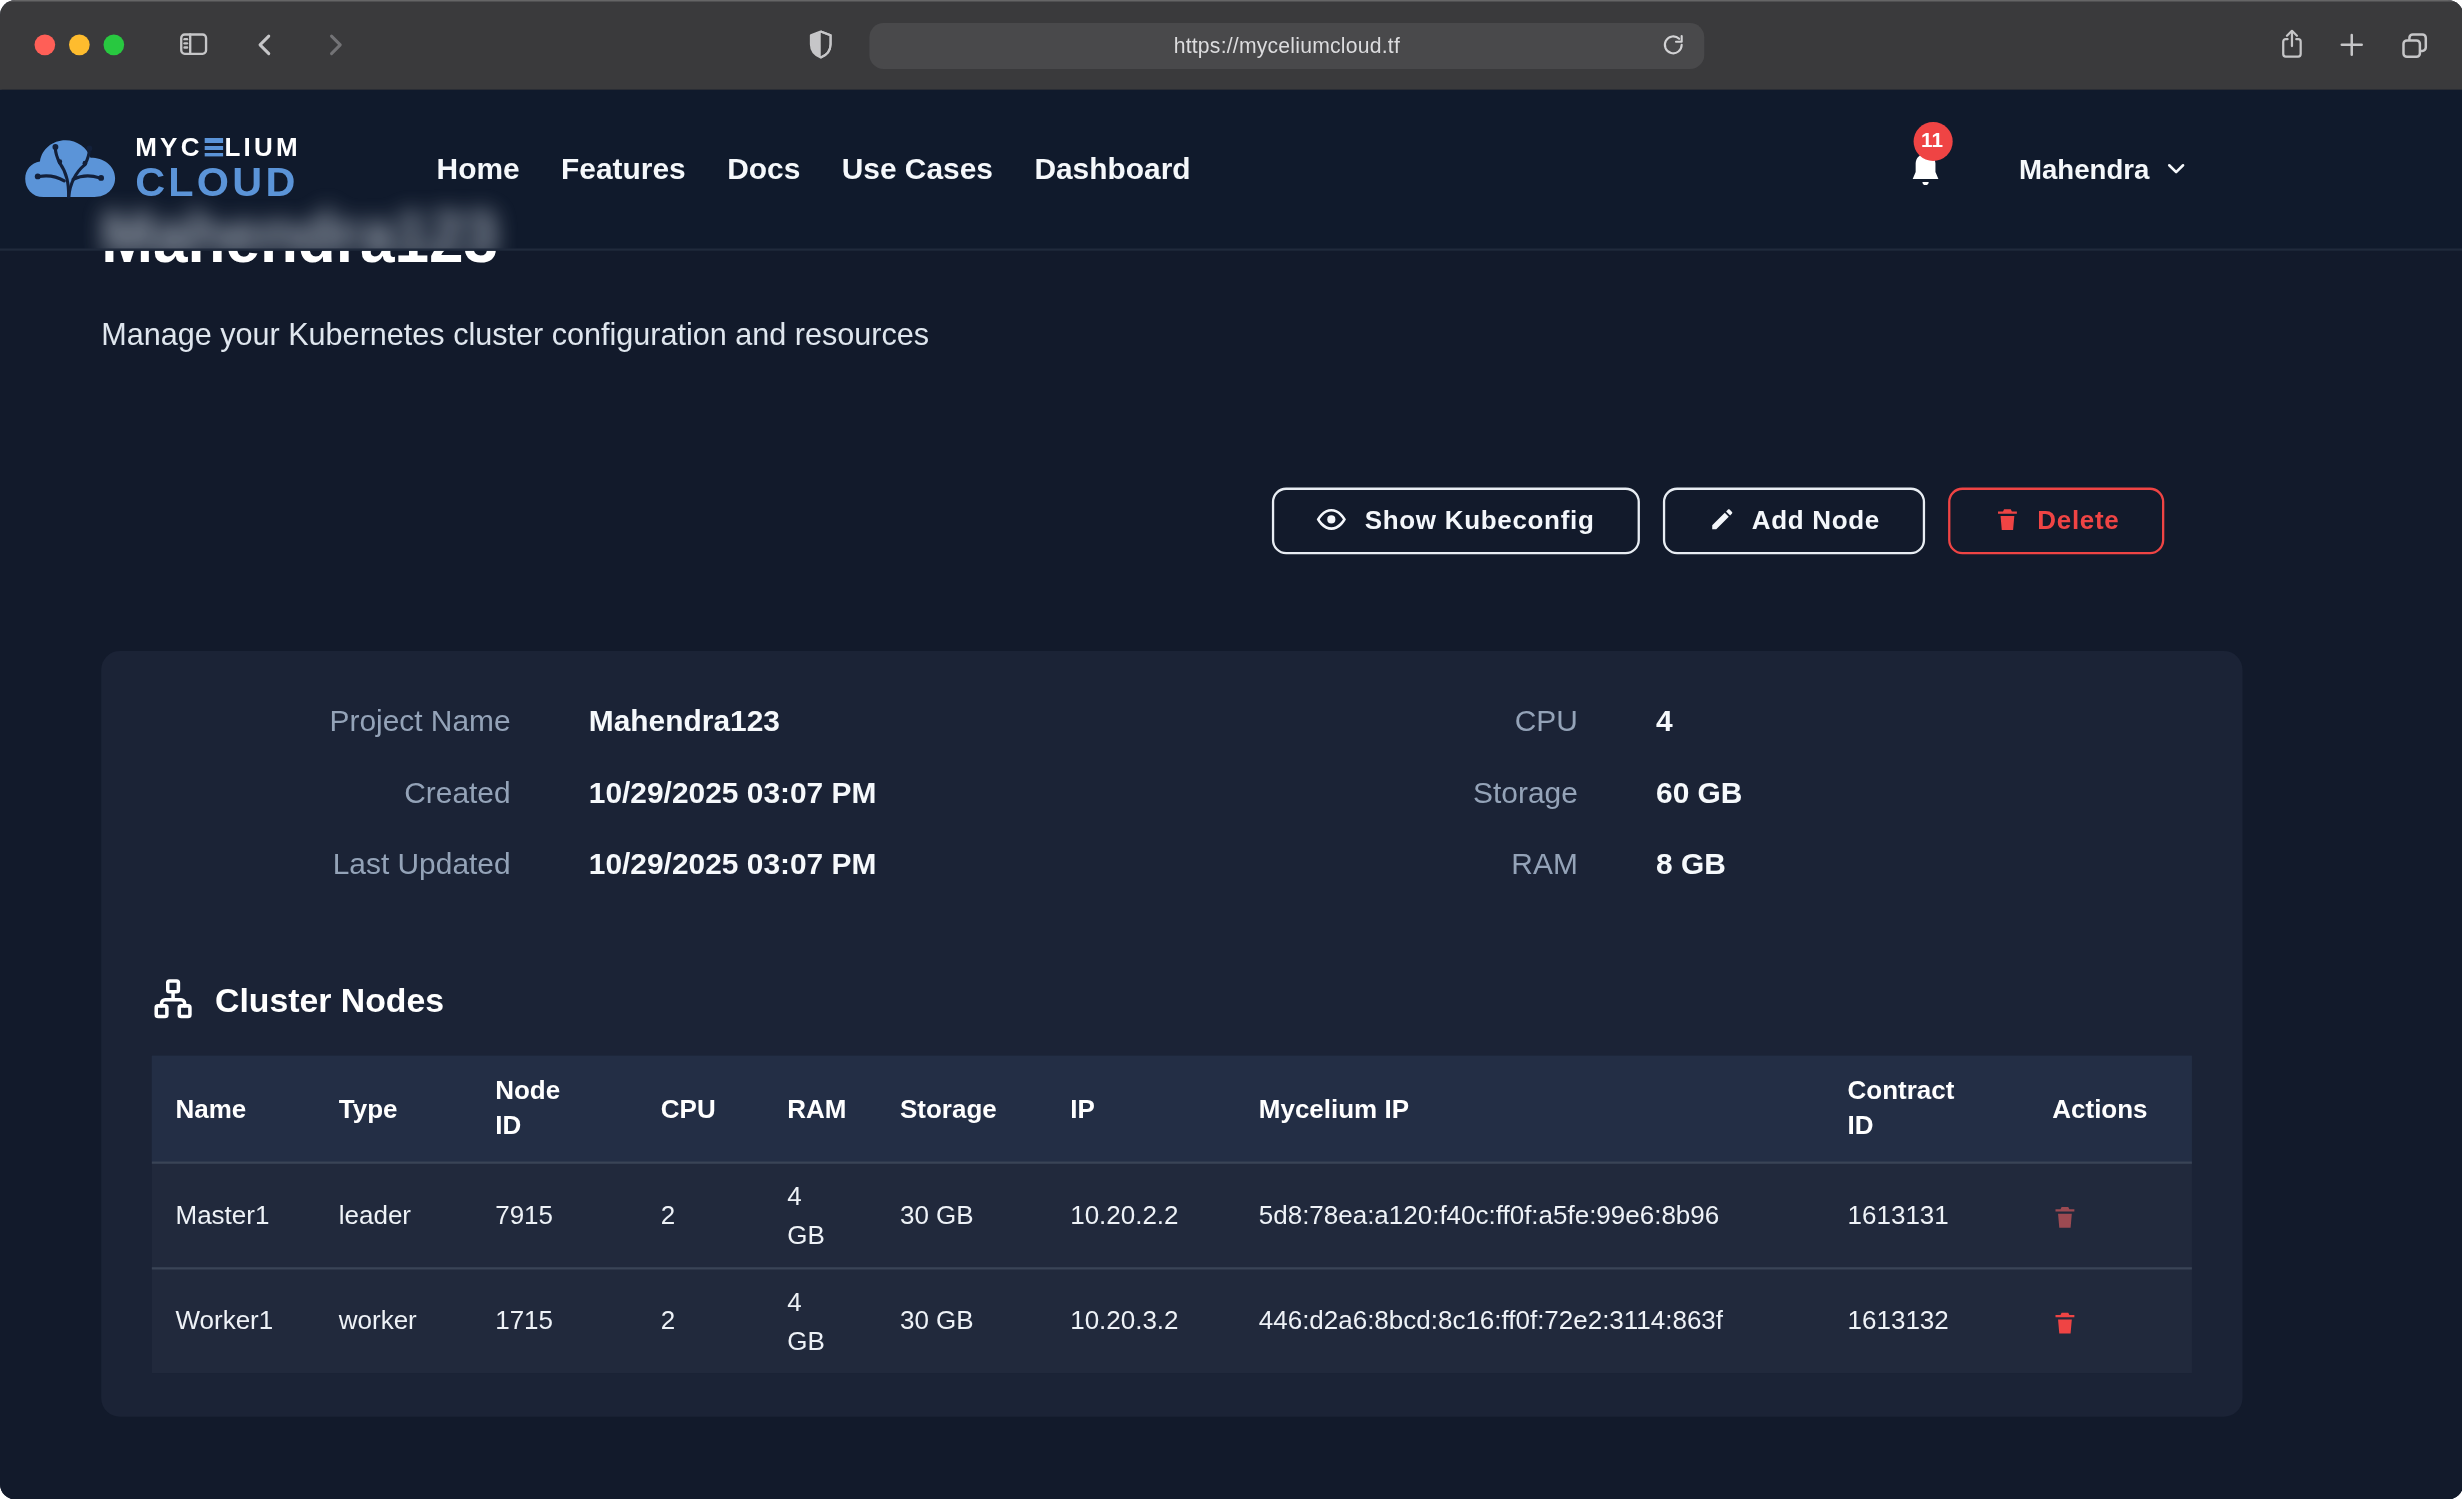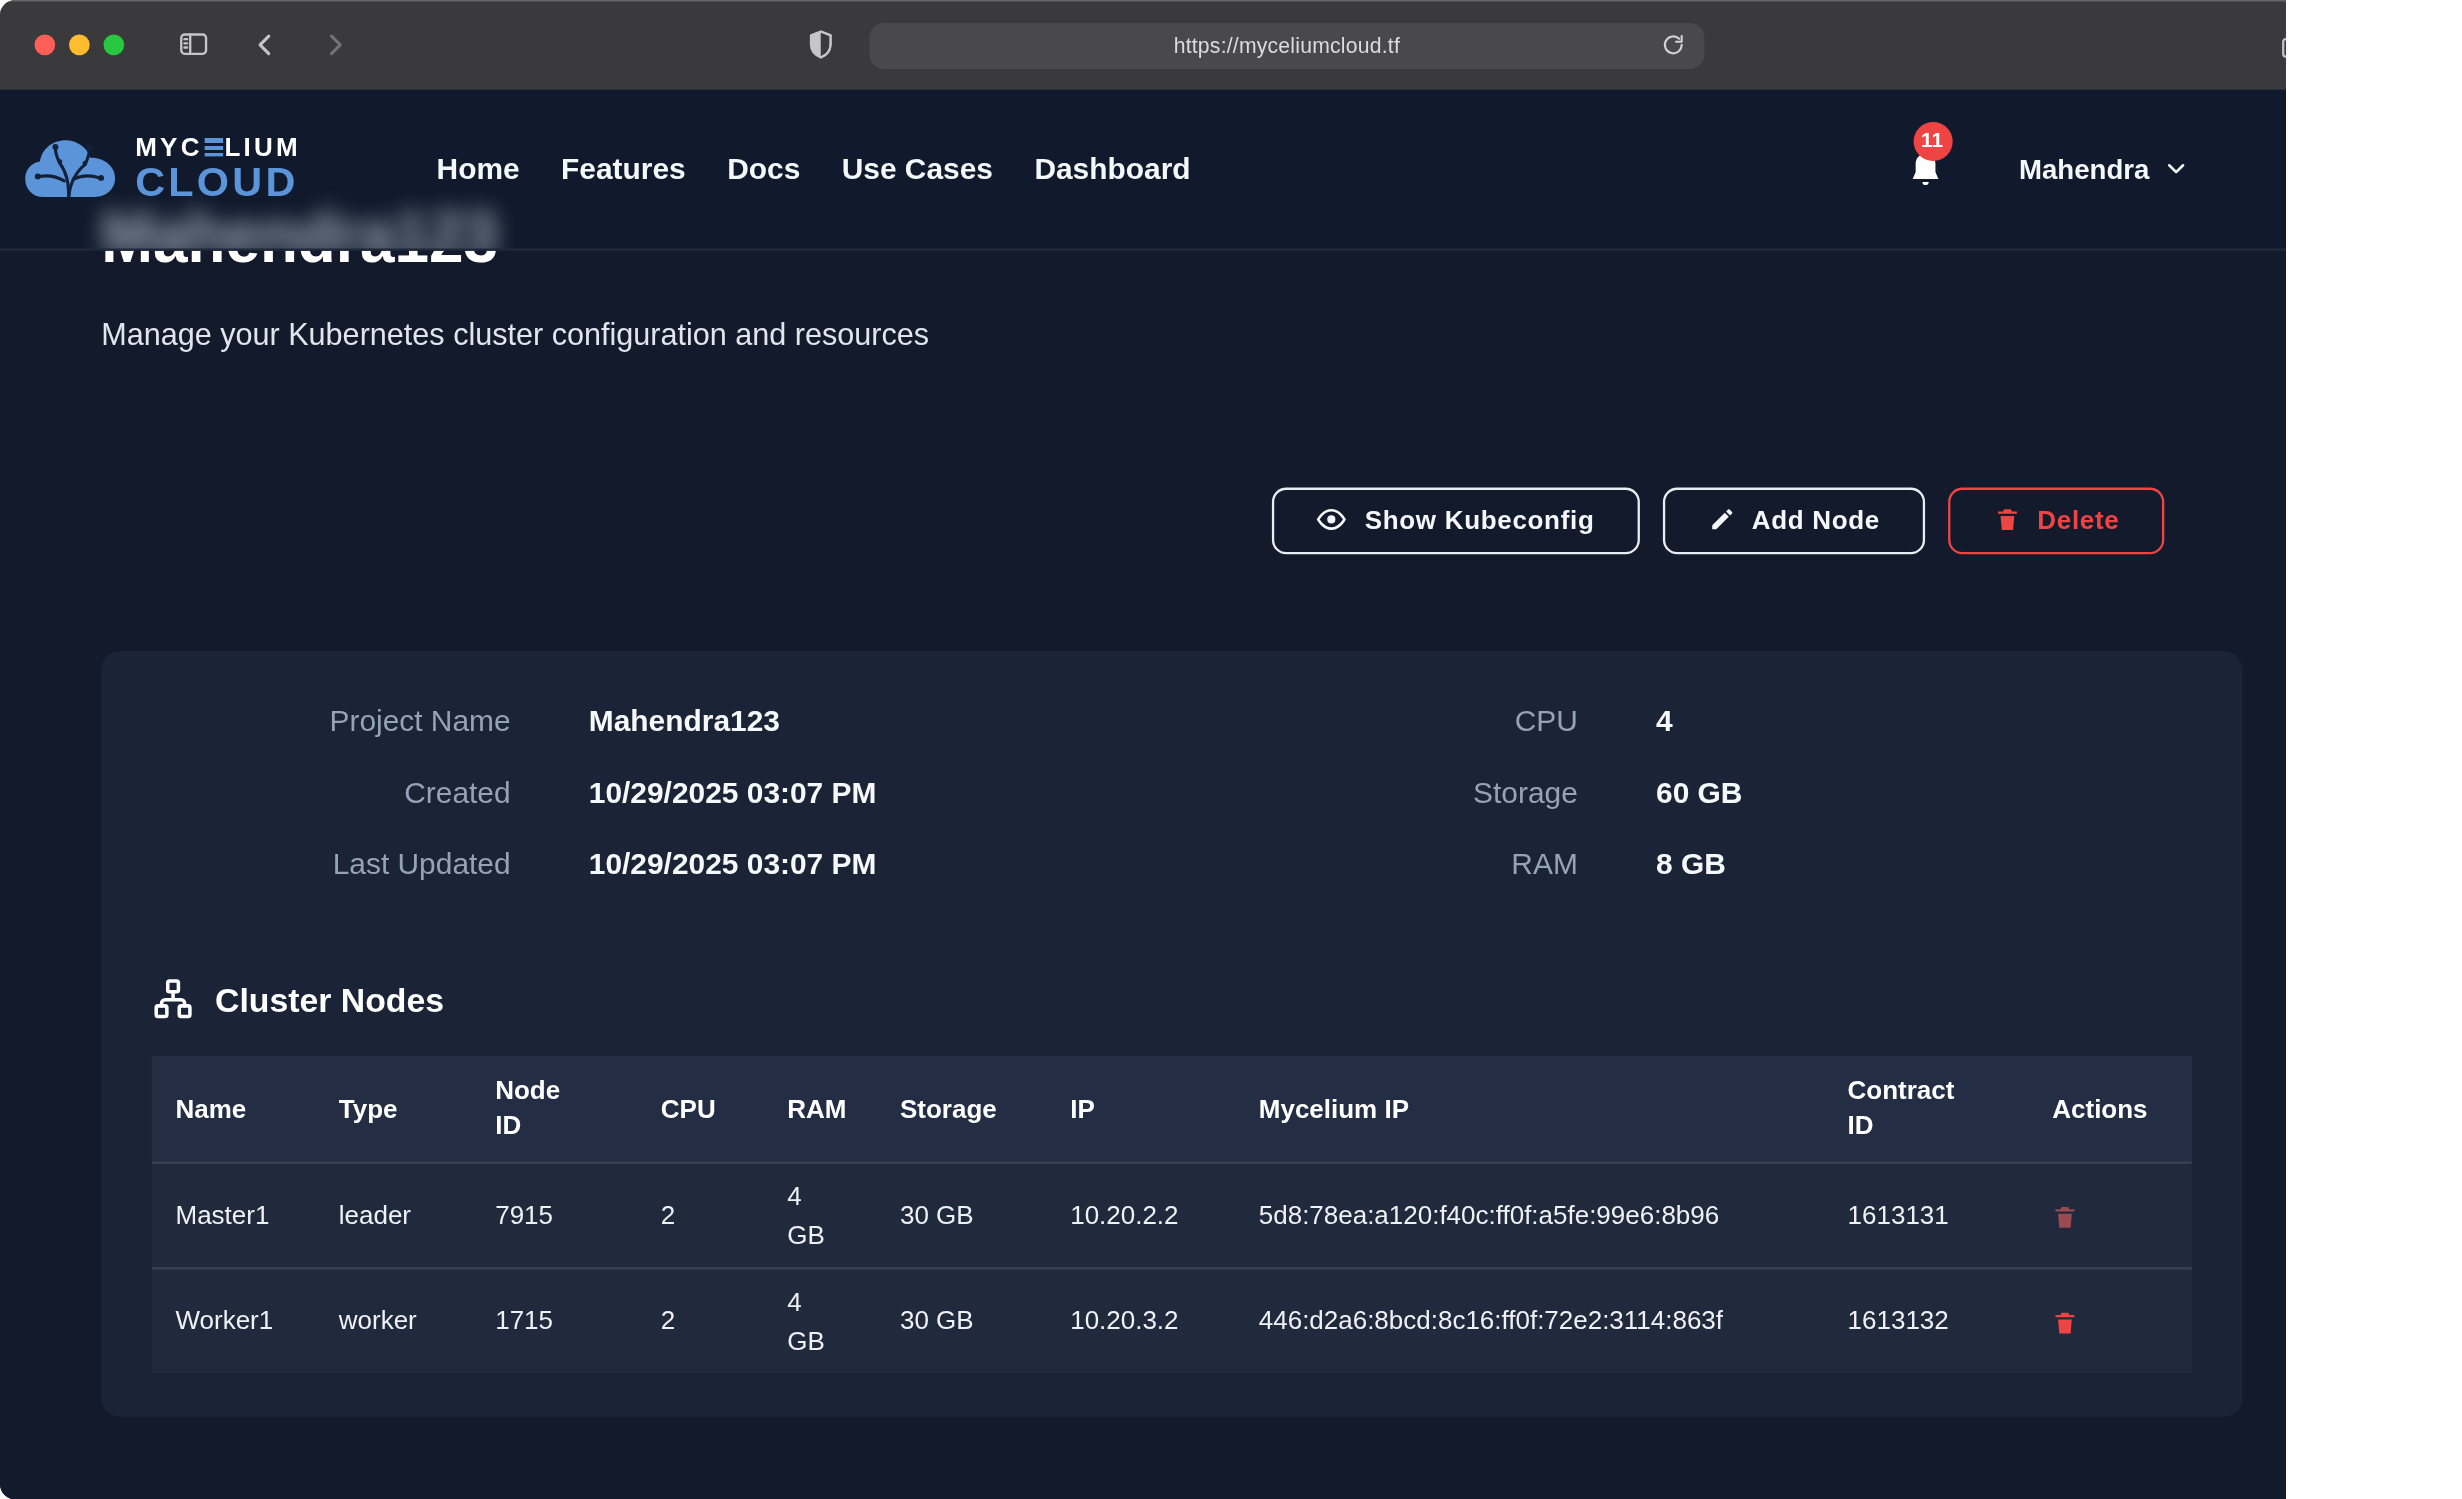--- a/index.html
+++ b/index.html
@@ -1,17 +1,17 @@
 <!DOCTYPE html>
 <html style="font-size:11px"><head>
 <meta charset="utf-8">
 <style>
   * { margin:0; padding:0; box-sizing:border-box; }
   body { background:#ffffff; font-family:"Liberation Sans", sans-serif; }
-  .canvas { width:2286px; height:1499px; background:#ffffff; overflow:hidden; }
+  .canvas { width:2462px; height:1499px; background:#ffffff; overflow:hidden; }
   .stage { width:1071px; height:652px; transform:scale(2.3); transform-origin:0 0; }
 
   .window { width:1071px; height:652px; border-radius:6.8px; overflow:hidden;
             background:#121a2b; box-shadow: inset 0 0 0 0.7px rgba(255,255,255,.14); position:relative; }
 
   
   .chrome { height:39px; background:#3a3a3c; position:relative;
             box-shadow: inset 0 0.7px 0 rgba(255,255,255,.22); display:flex; align-items:center; }
   .traffic { display:flex; gap:5.8px; margin-left:15px; }
   .tl { width:9.2px; height:9.2px; border-radius:50%; }

